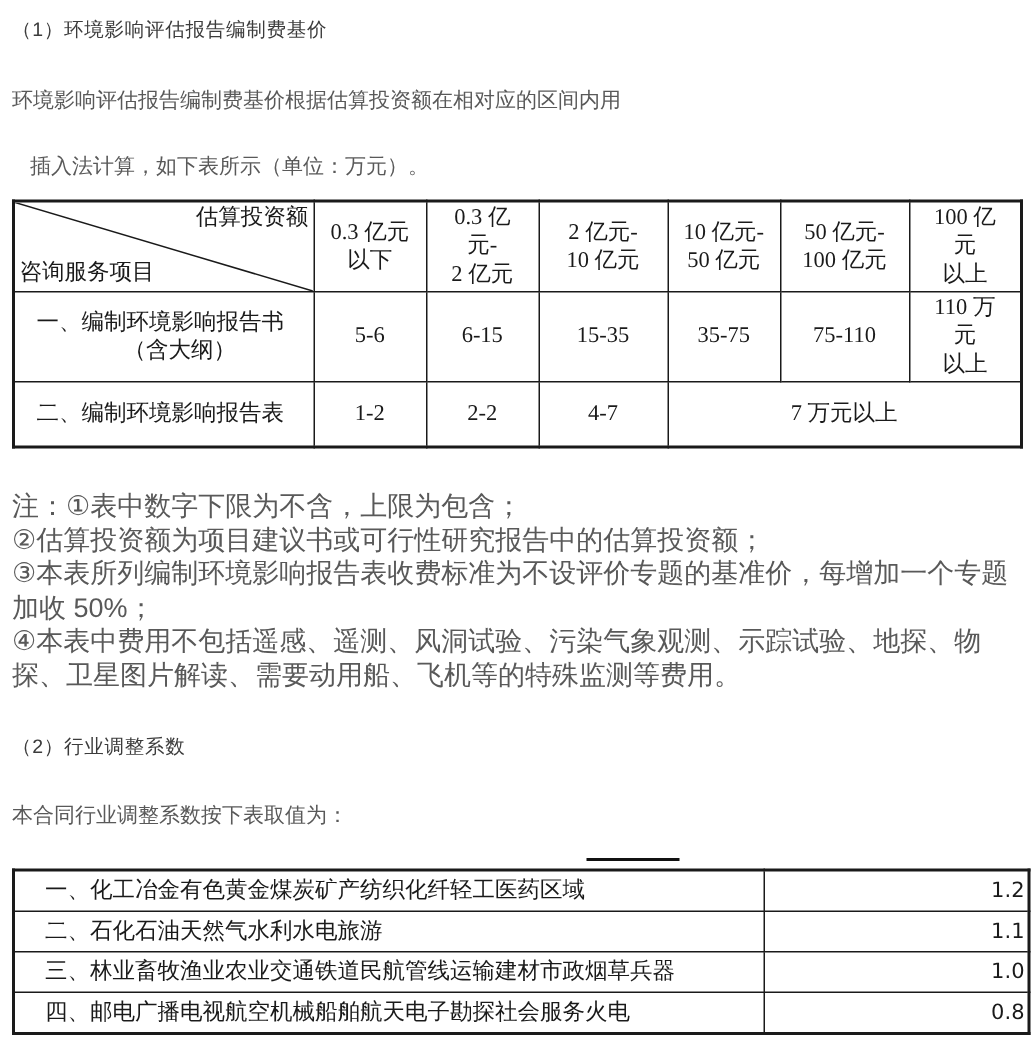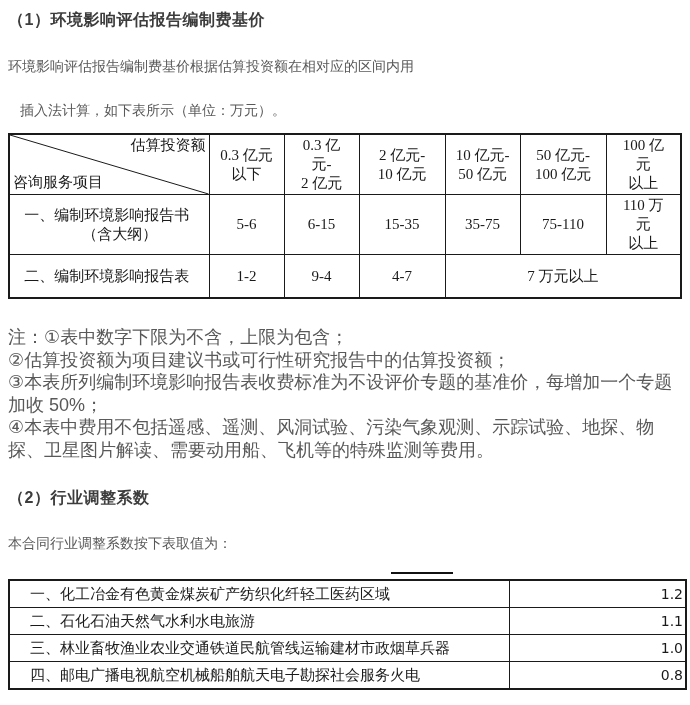--- a/index.html
+++ b/index.html
@@ -7,21 +7,21 @@
     position:relative;
     width:690px;height:705px;
     background:#ffffff;
     box-sizing:border-box;
     padding:10px 8px 0 8px;
     font-family:"Liberation Sans","DejaVu Sans",sans-serif;
     overflow:hidden;
   }
   .heading{
     margin:0;
-    font-size:16px;font-weight:bold;color:#3c3c3c;
+    font-size:13px;font-weight:normal;color:#3c3c3c;
     line-height:20px;letter-spacing:0.5px;
   }
   .para{
     margin:0;
     font-size:14px;color:#595959;line-height:18px;
   }
   .p-intro1{margin-top:27px;}
   .p-intro2{margin-top:26px;margin-left:12px;}
 
   
@@ -157,21 +157,21 @@
         <td>75-110</td>
         <td>
           <div>110 万元</div>
           <div>以上</div>
         </td>
       </tr>
 
       <tr class="row-2">
         <td class="label-cell">二、编制环境影响报告表</td>
         <td>1-2</td>
-        <td>9-4</td>
+        <td>2-2</td>
         <td>4-7</td>
         <td colspan="3">7 万元以上</td>
       </tr>
     </tbody>
   </table>
 
   <div class="notes">
     <p class="note">注：①表中数字下限为不含，上限为包含；</p>
     <p class="note">②估算投资额为项目建议书或可行性研究报告中的估算投资额；</p>
     <p class="note">③本表所列编制环境影响报告表收费标准为不设评价专题的基准价，每增加一个专题加收 50%；</p>

